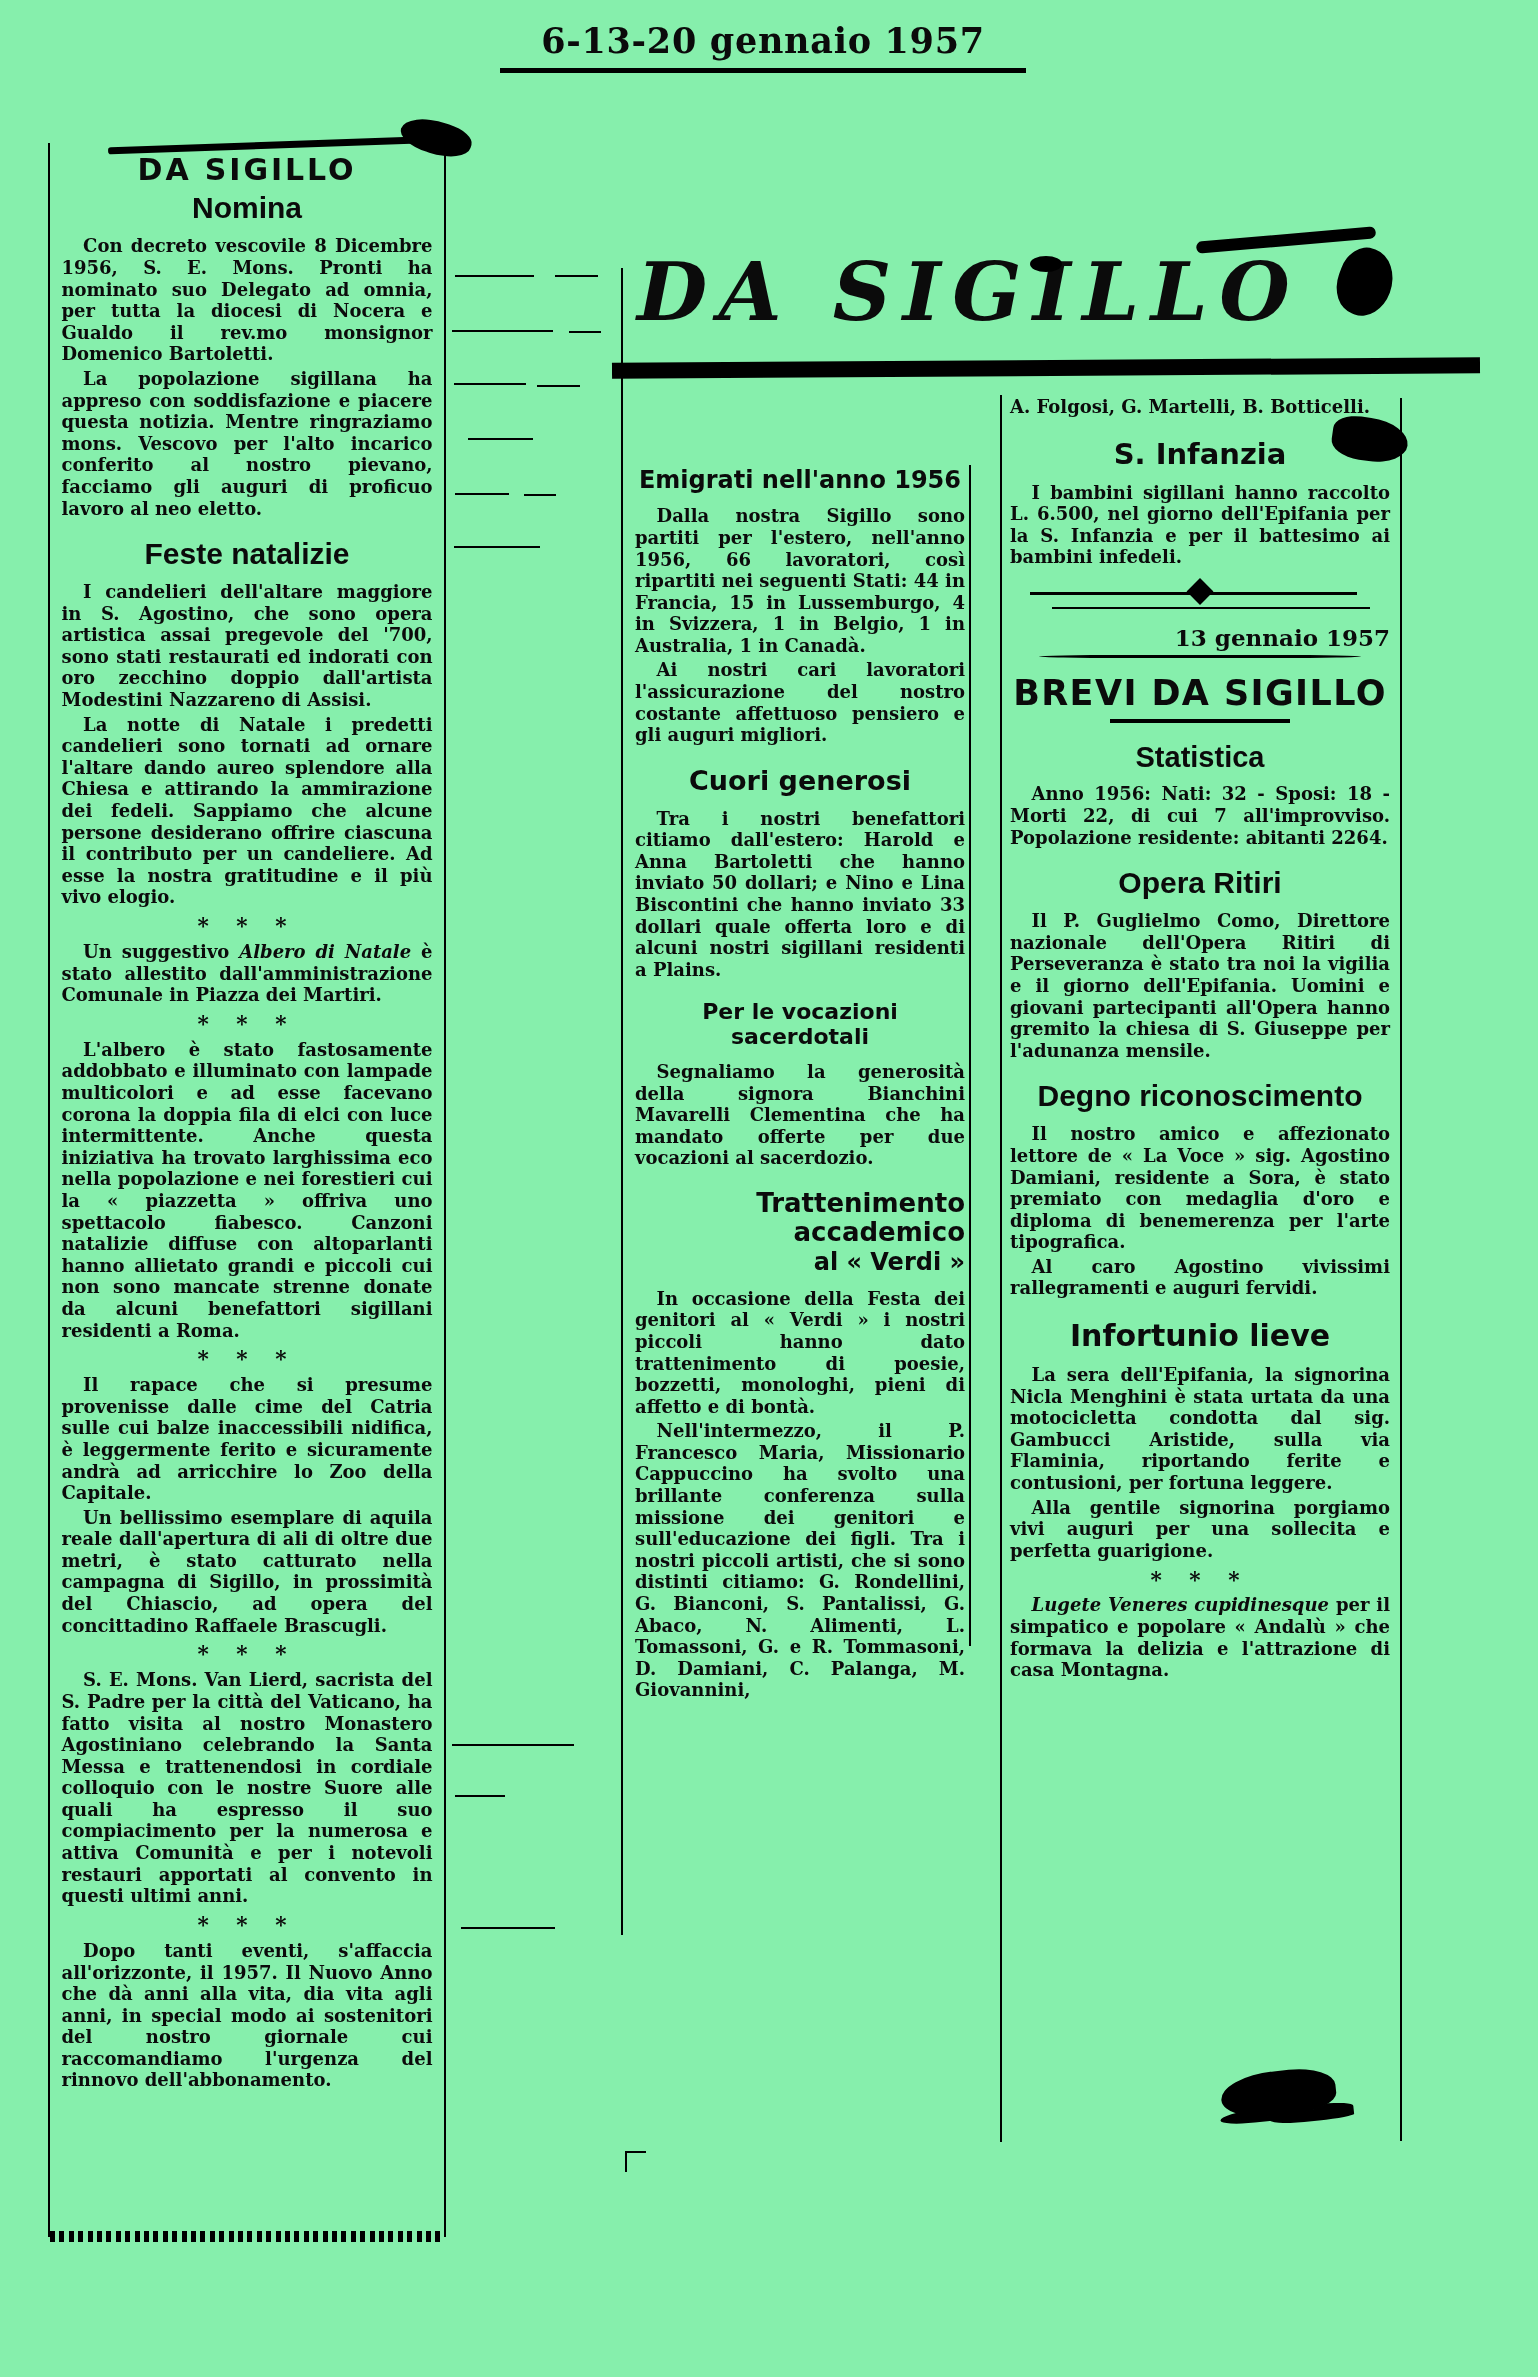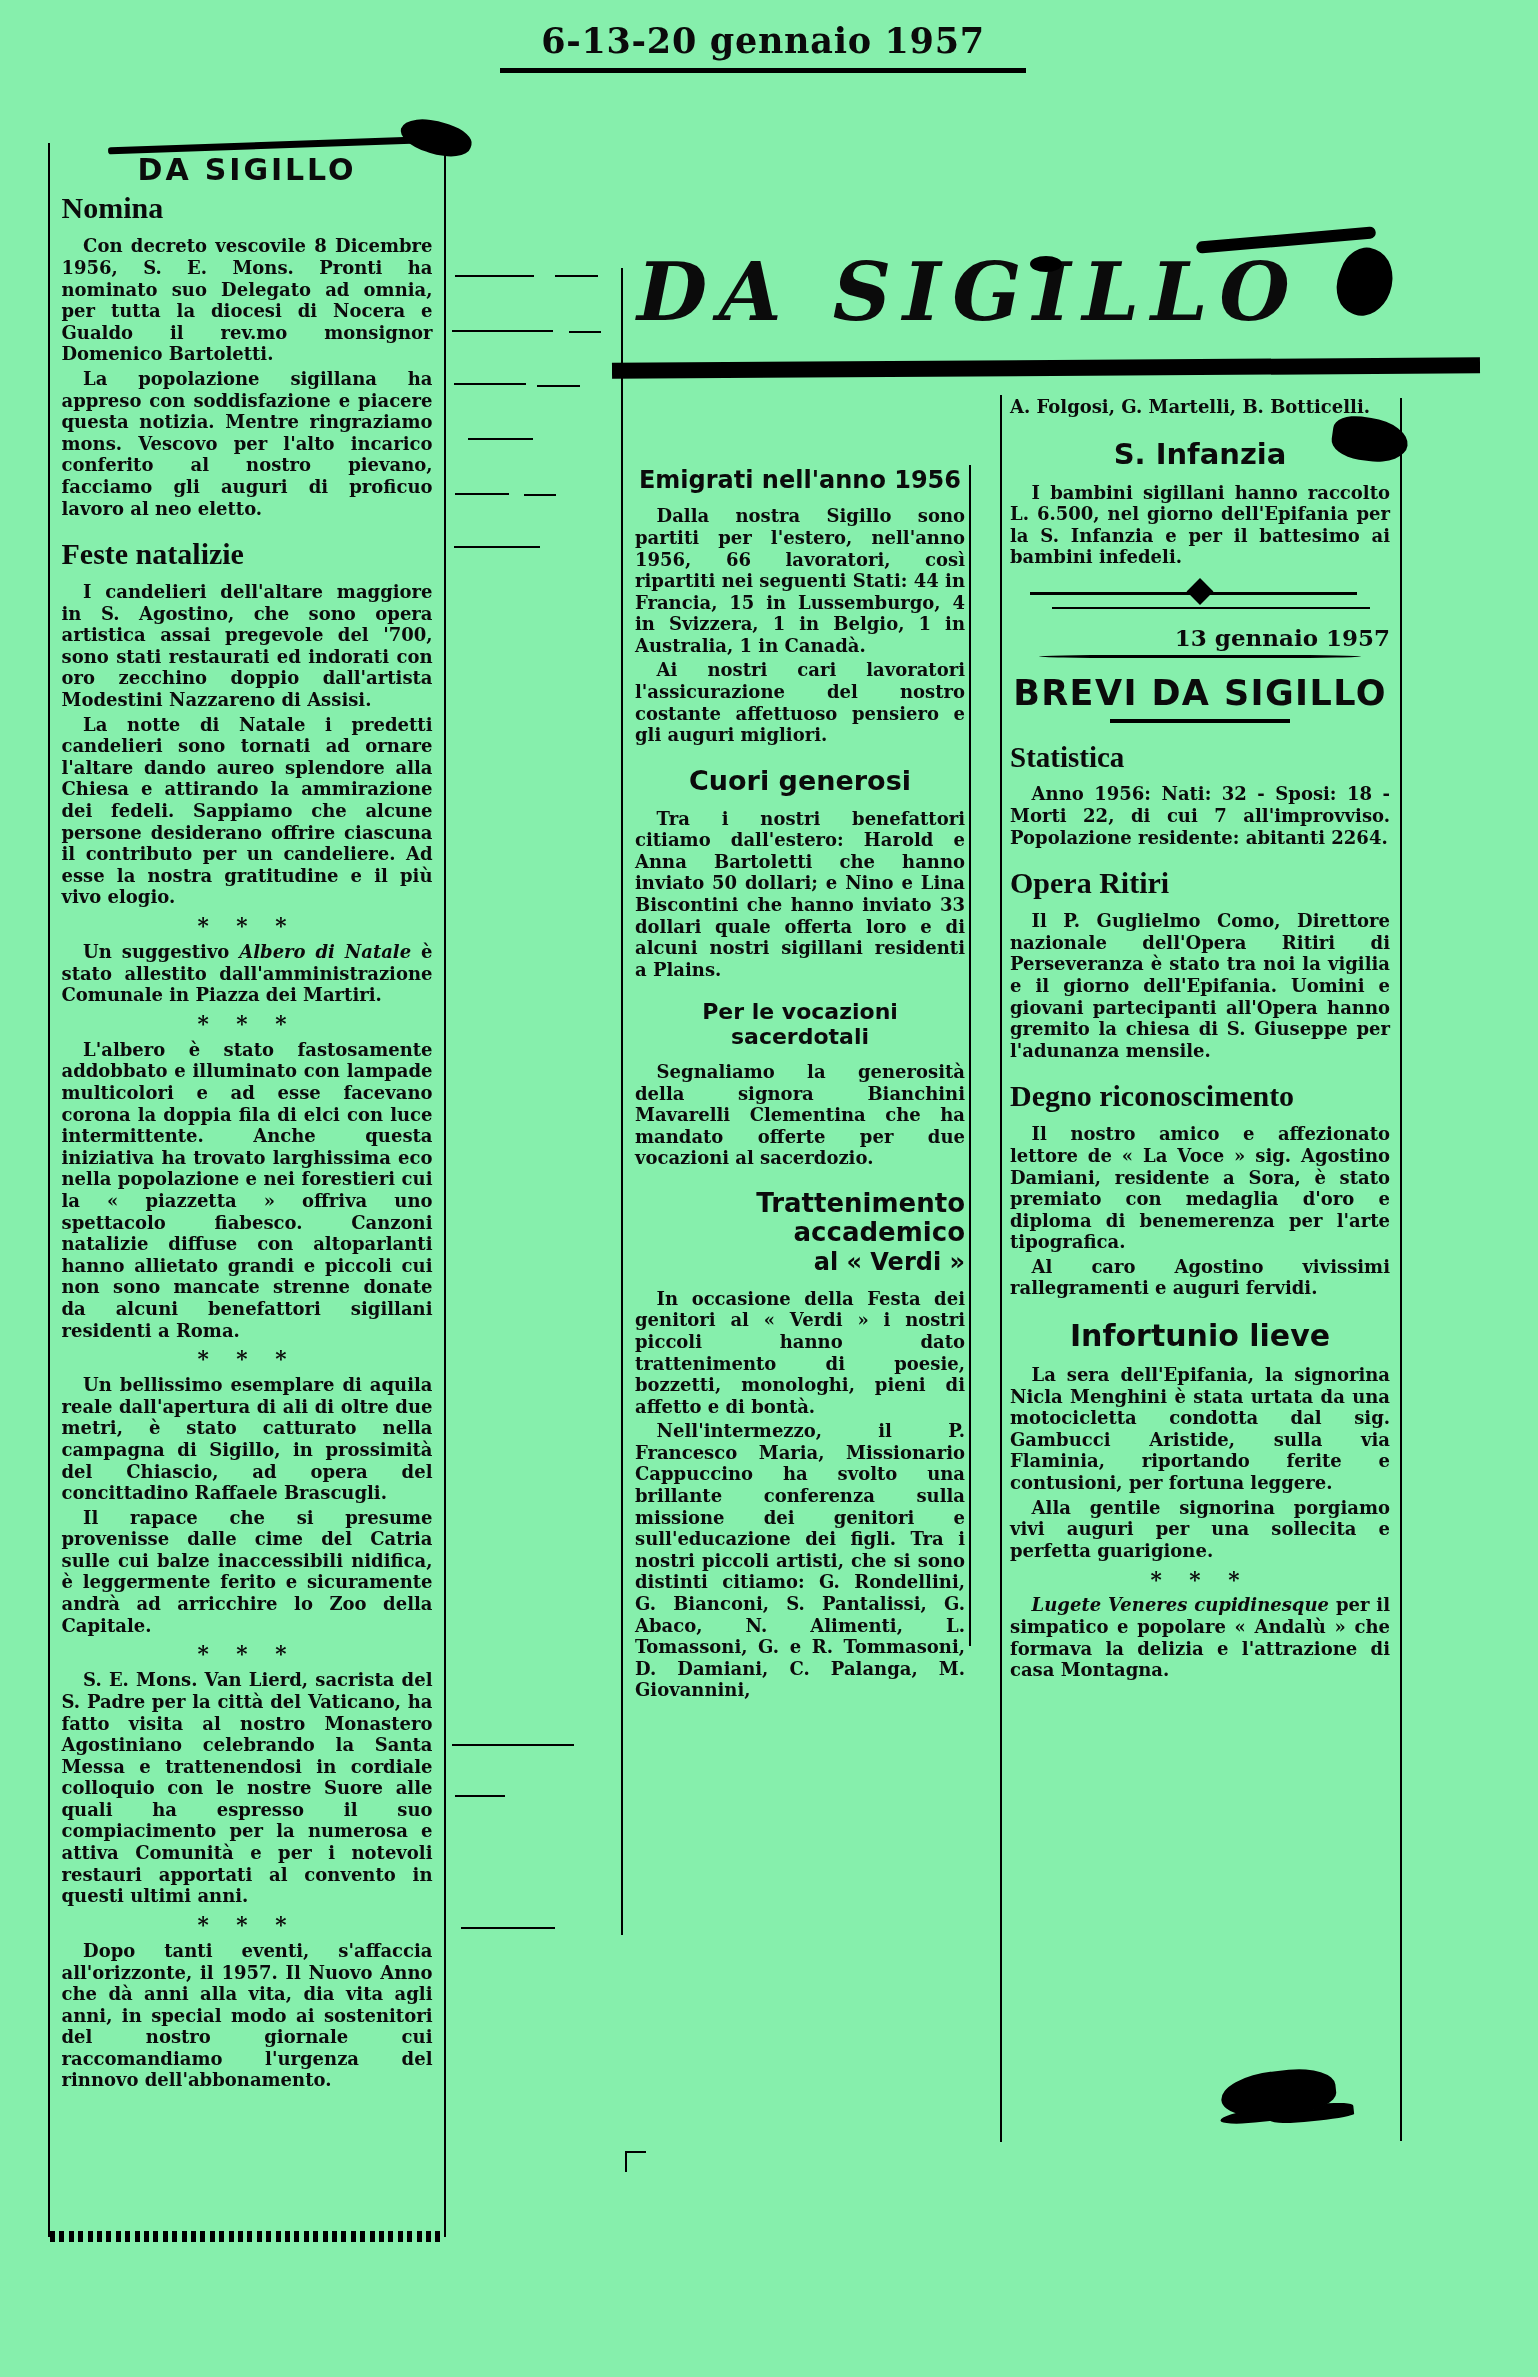--- a/index.html
+++ b/index.html
@@ -24,21 +24,21 @@
   .vr-mid-r{left:969px;top:465px;height:1181px;}
   .vr-right-l{left:1000px;top:395px;height:1747px;}
   .vr-right-r{left:1400px;top:398px;height:1743px;}
 
   
   .col p{font-size:18px;line-height:1.2;text-align:justify;text-indent:21.6px;
          margin:0 0 2.9px;font-weight:bold;}
   .col .no-indent{text-indent:0;}
   .stars{text-align:center;font-size:21.6px;font-weight:bold;letter-spacing:10px;
          margin:7.2px 0 4.3px;line-height:1;}
-  .head-serif{font-family:Liberation Serif, serif;font-weight:bold;text-align:left;
+  .head-serif{font-family:Liberation Sans, sans-serif;font-weight:bold;text-align:center;
               font-size:30px;line-height:1.05;margin:19px 0 11.5px;}
   .head-sans{font-family:"DejaVu Sans",sans-serif;font-weight:bold;text-align:center;
              line-height:1.12;margin:20px 0 11.5px;}
 
   .col-left{position:absolute;left:48px;top:143px;width:398px;height:2094px;
             border-left:2.2px solid #000;border-right:2.2px solid #000;
             padding:5.8px 11.5px 0;box-sizing:border-box;overflow:hidden;}
   .lc-header{font-size:30px;letter-spacing:2.9px;margin:4.3px 0 5.8px;}
   .lc-nomina{margin-top:0;}
   .dotted-bar{position:absolute;left:50px;top:2231px;width:393px;height:10.8px;
@@ -111,22 +111,22 @@
     <p>Con decreto vescovile 8 Dicembre 1956, S. E. Mons. Pronti ha nominato suo Delegato ad omnia, per tutta la diocesi di Nocera e Gualdo il rev.mo monsignor Domenico Bartoletti.</p>
     <p>La popolazione sigillana ha appreso con soddisfazione e piacere questa notizia. Mentre ringraziamo mons. Vescovo per l'alto incarico conferito al nostro pievano, facciamo gli auguri di proficuo lavoro al neo eletto.</p>
     <h3 class="head-serif">Feste natalizie</h3>
     <p>I candelieri dell'altare maggiore in S. Agostino, che sono opera artistica assai pregevole del '700, sono stati restaurati ed indorati con oro zecchino doppio dall'artista Modestini Nazzareno di Assisi.</p>
     <p>La notte di Natale i predetti candelieri sono tornati ad ornare l'altare dando aureo splendore alla Chiesa e attirando la ammirazione dei fedeli. Sappiamo che alcune persone desiderano offrire ciascuna il contributo per un candeliere. Ad esse la nostra gratitudine e il più vivo elogio.</p>
     <div class="stars">* * *</div>
     <p><span>Un suggestivo</span> <i>Albero di Natale</i> <span>è stato allestito dall'amministrazione Comunale in Piazza dei Martiri.</span></p>
     <div class="stars">* * *</div>
     <p>L'albero è stato fastosamente addobbato e illuminato con lampade multicolori e ad esse facevano corona la doppia fila di elci con luce intermittente. Anche questa iniziativa ha trovato larghissima eco nella popolazione e nei forestieri cui la « piazzetta » offriva uno spettacolo fiabesco. Canzoni natalizie diffuse con altoparlanti hanno allietato grandi e piccoli cui non sono mancate strenne donate da alcuni benefattori sigillani residenti a Roma.</p>
     <div class="stars">* * *</div>
+    <p>Il rapace che si presume provenisse dalle cime del Catria sulle cui balze inaccessibili nidifica, è leggermente ferito e sicuramente andrà ad arricchire lo Zoo della Capitale.</p>
     <p>Un bellissimo esemplare di aquila reale dall'apertura di ali di oltre due metri, è stato catturato nella campagna di Sigillo, in prossimità del Chiascio, ad opera del concittadino Raffaele Brascugli.</p>
-    <p>Il rapace che si presume provenisse dalle cime del Catria sulle cui balze inaccessibili nidifica, è leggermente ferito e sicuramente andrà ad arricchire lo Zoo della Capitale.</p>
     <div class="stars">* * *</div>
     <p>S. E. Mons. Van Lierd, sacrista del S. Padre per la città del Vaticano, ha fatto visita al nostro Monastero Agostiniano celebrando la Santa Messa e trattenendosi in cordiale colloquio con le nostre Suore alle quali ha espresso il suo compiacimento per la numerosa e attiva Comunità e per i notevoli restauri apportati al convento in questi ultimi anni.</p>
     <div class="stars">* * *</div>
     <p>Dopo tanti eventi, s'affaccia all'orizzonte, il 1957. Il Nuovo Anno che dà anni alla vita, dia vita agli anni, in special modo ai sostenitori del nostro giornale cui raccomandiamo l'urgenza del rinnovo dell'abbonamento.</p>
   </section>
   <div class="dotted-bar"></div>
 
   <section class="col col-mid">
     <h3 class="head-sans h-emigrati">Emigrati nell'anno 1956</h3>
     <p>Dalla nostra Sigillo sono partiti per l'estero, nell'anno 1956, 66 lavoratori, così ripartiti nei seguenti Stati: 44 in Francia, 15 in Lussemburgo, 4 in Svizzera, 1 in Belgio, 1 in Australia, 1 in Canadà.</p>

